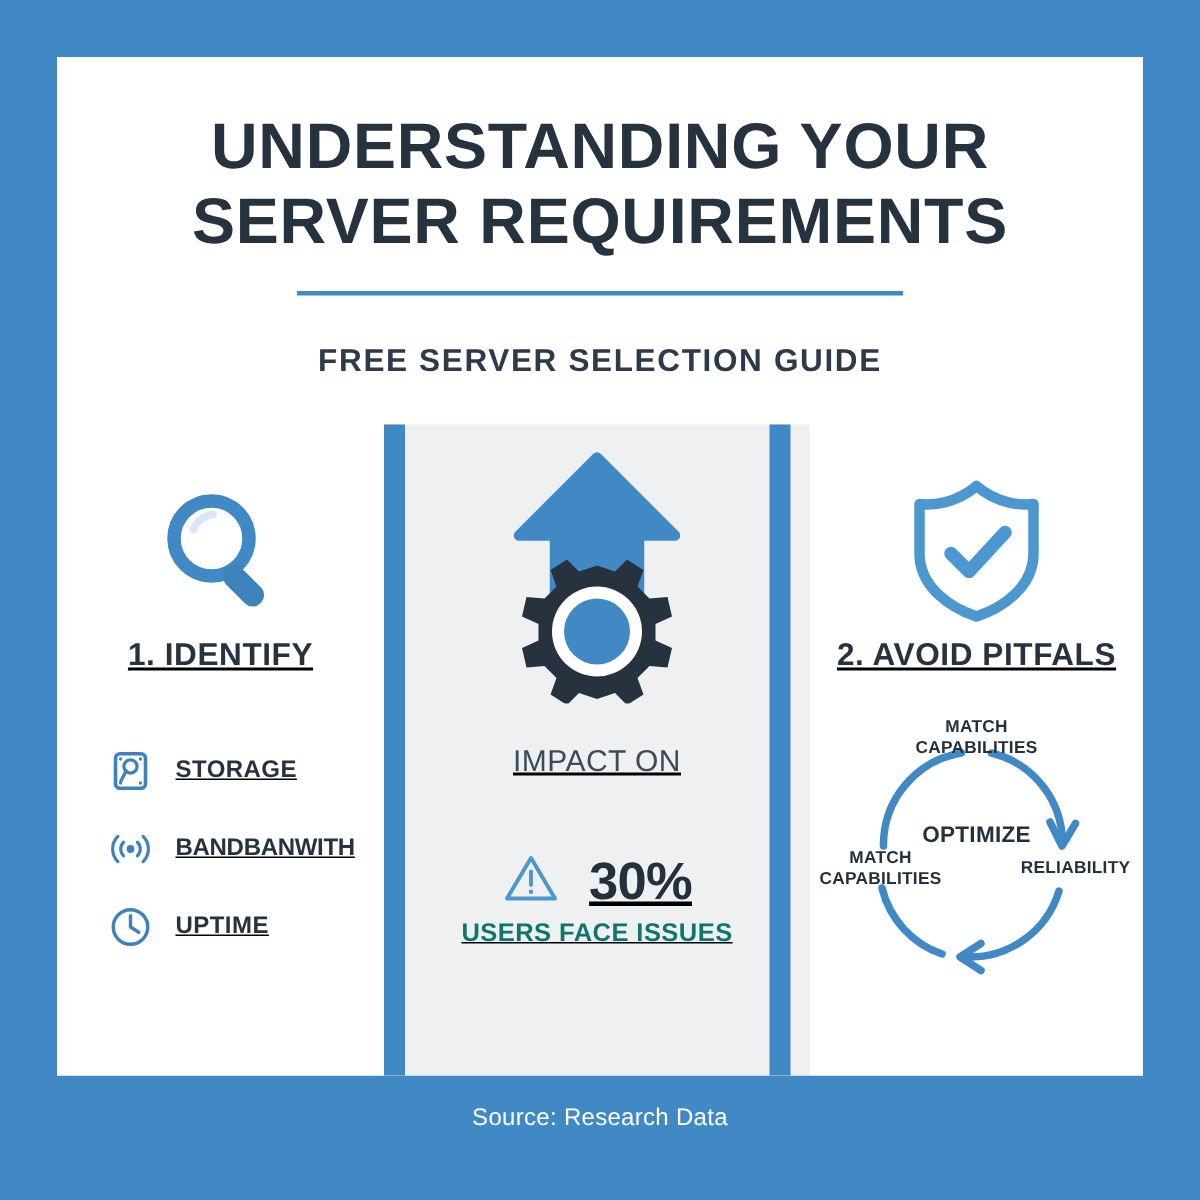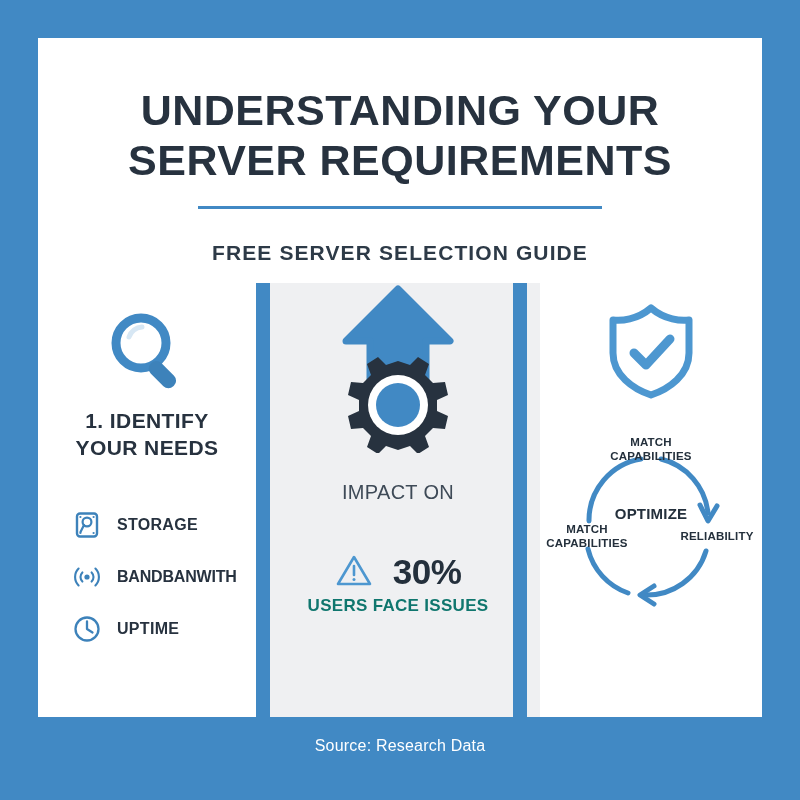--- a/index.html
+++ b/index.html
@@ -30,21 +30,21 @@
 
   
   .header {
     position: absolute;
     left: 0;
     top: 0;
     width: 724px;
     text-align: center;
   }
   .title {
-    margin: 12px;
+    margin: 0;
     padding-top: 35px;
     font-size: 43px;
     line-height: 50px;
     font-weight: bold;
     letter-spacing: 0.5px;
     color: #27323f;
     text-transform: uppercase;
   }
   .title-line2 { display: block; }
   .rule {
@@ -86,23 +86,24 @@
     width: 14px;
     height: 434px;
     background: #4189c4;
   }
   .bar-left  { left: 218px; }
   .bar-right { left: 475px; }
 
   .col-inner {
     position: absolute;
     left: 0;
-    top: 0;
+    top: 16px;
     width: 100%;
     text-align: center;
+    text-decoration: underline;
   }
 
   .icon-slot {
     height: 112px;
     display: flex;
     align-items: center;
     justify-content: center;
     padding-top: 12px;
   }
 
@@ -242,21 +243,20 @@
       <div class="col-inner" style="left:0; width:218px;">
         <div class="icon-slot">
           <svg width="92" height="92" viewBox="0 0 92 92">
             <circle cx="40" cy="38" r="25" fill="none" stroke="#4189c4" stroke-width="9"></circle>
             <path d="M28 32 a15 15 0 0 1 13 -10" fill="none" stroke="#d7e7f4" stroke-width="5" stroke-linecap="round"></path>
             <rect x="54" y="54" width="15" height="32" rx="7" fill="#3d82ba" transform="rotate(-45 61 70)"></rect>
           </svg>
         </div>
         <div class="col-head">
           <span>1. Identify</span>
-          <span class="l2">Your Needs</span>
         </div>
 
         <div class="list">
 
           <div class="list-item">
             <span class="li-icon">
               <svg width="28" height="28" viewBox="0 0 28 28">
                 <rect x="4" y="2.5" width="20" height="23" rx="3" fill="none" stroke="#3d82ba" stroke-width="2.4"></rect>
                 <circle cx="14" cy="11" r="4.4" fill="none" stroke="#3d82ba" stroke-width="2.2"></circle>
                 <path d="M11 14 L7.5 21" stroke="#3d82ba" stroke-width="2.2" stroke-linecap="round"></path>
@@ -326,20 +326,21 @@
         <div class="stat-note">Users Face Issues</div>
       </div>
 
       <div class="col-inner" style="left:502px; width:222px;">
         <div class="icon-slot">
           <svg width="96" height="100" viewBox="0 0 96 100">
             <path d="M48 7 C62 19 78 20 86 19 L86 52 C86 74 66 88 48 94 C30 88 10 74 10 52 L10 19 C18 20 34 19 48 7 Z" fill="none" stroke="#4d97d0" stroke-width="7" stroke-linejoin="round"></path>
             <path d="M31 52 L43 64 L67 38" fill="none" stroke="#4d97d0" stroke-width="9" stroke-linecap="round" stroke-linejoin="round"></path>
           </svg>
         </div>
+        <div class="col-head">2. Avoid Pitfals</div>
 
         <div class="cycle">
           <svg width="222" height="200" viewBox="0 0 222 200">
 
             <path d="M101 30 A62 62 0 0 0 49 92" fill="none" stroke="#4189c4" stroke-width="5" stroke-linecap="round"></path>
 
             <path d="M121 30 A62 62 0 0 1 168 84" fill="none" stroke="#4189c4" stroke-width="5" stroke-linecap="round"></path>
             <path d="M160 76 L168 92 L177 77" fill="none" stroke="#4189c4" stroke-width="5" stroke-linecap="round" stroke-linejoin="round"></path>
 
             <path d="M166 122 A62 62 0 0 1 104 166" fill="none" stroke="#4189c4" stroke-width="5" stroke-linecap="round"></path>

